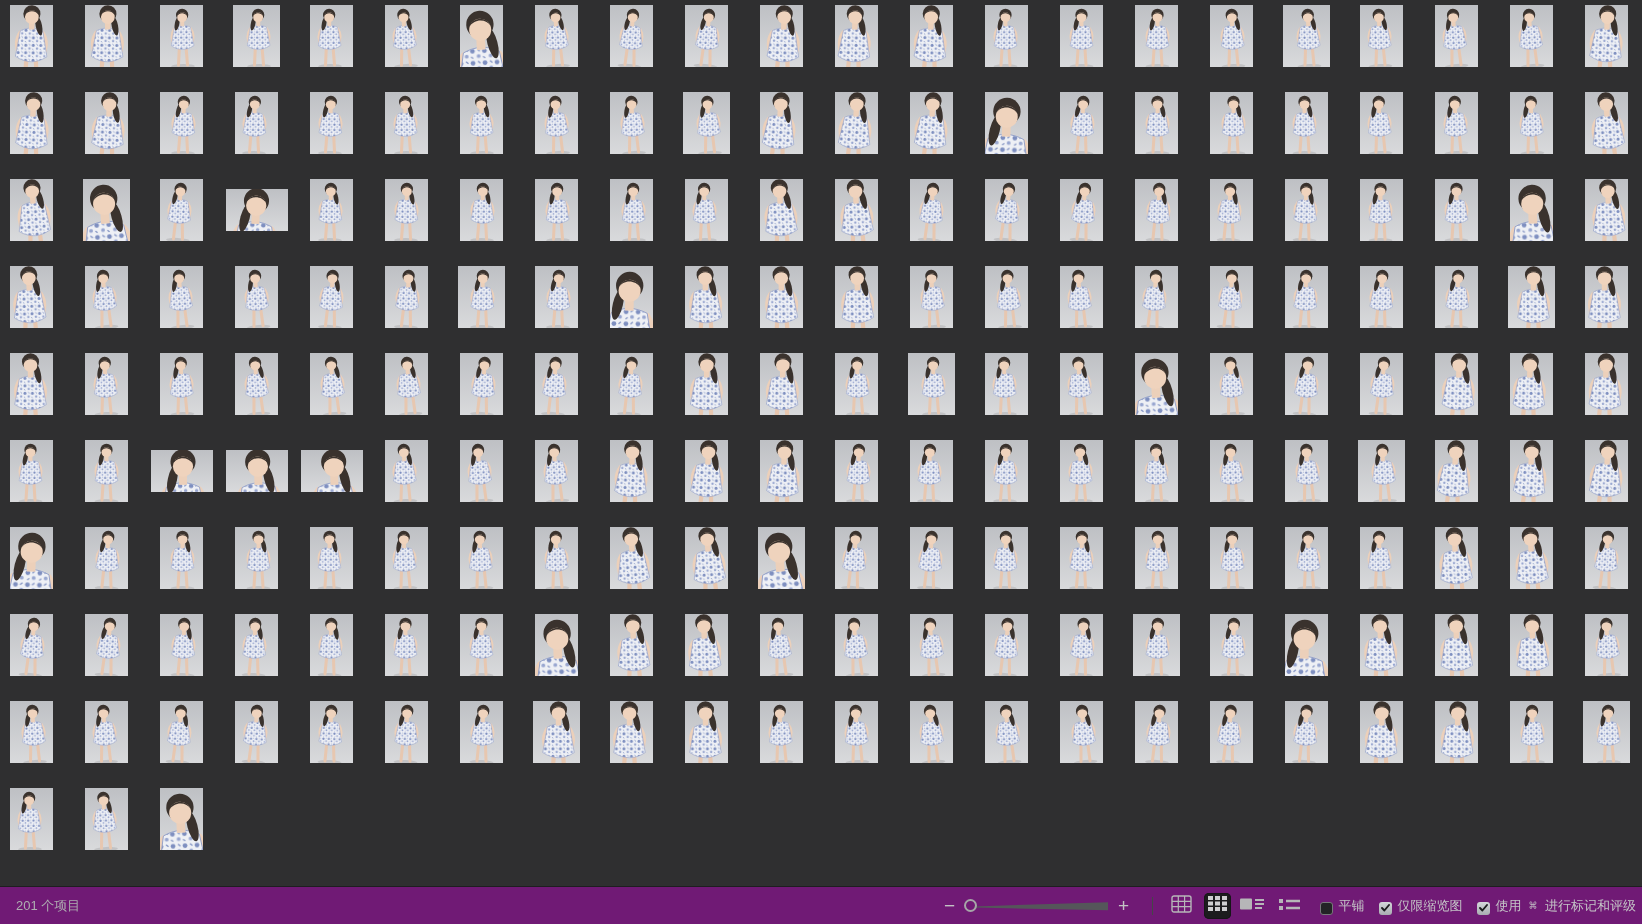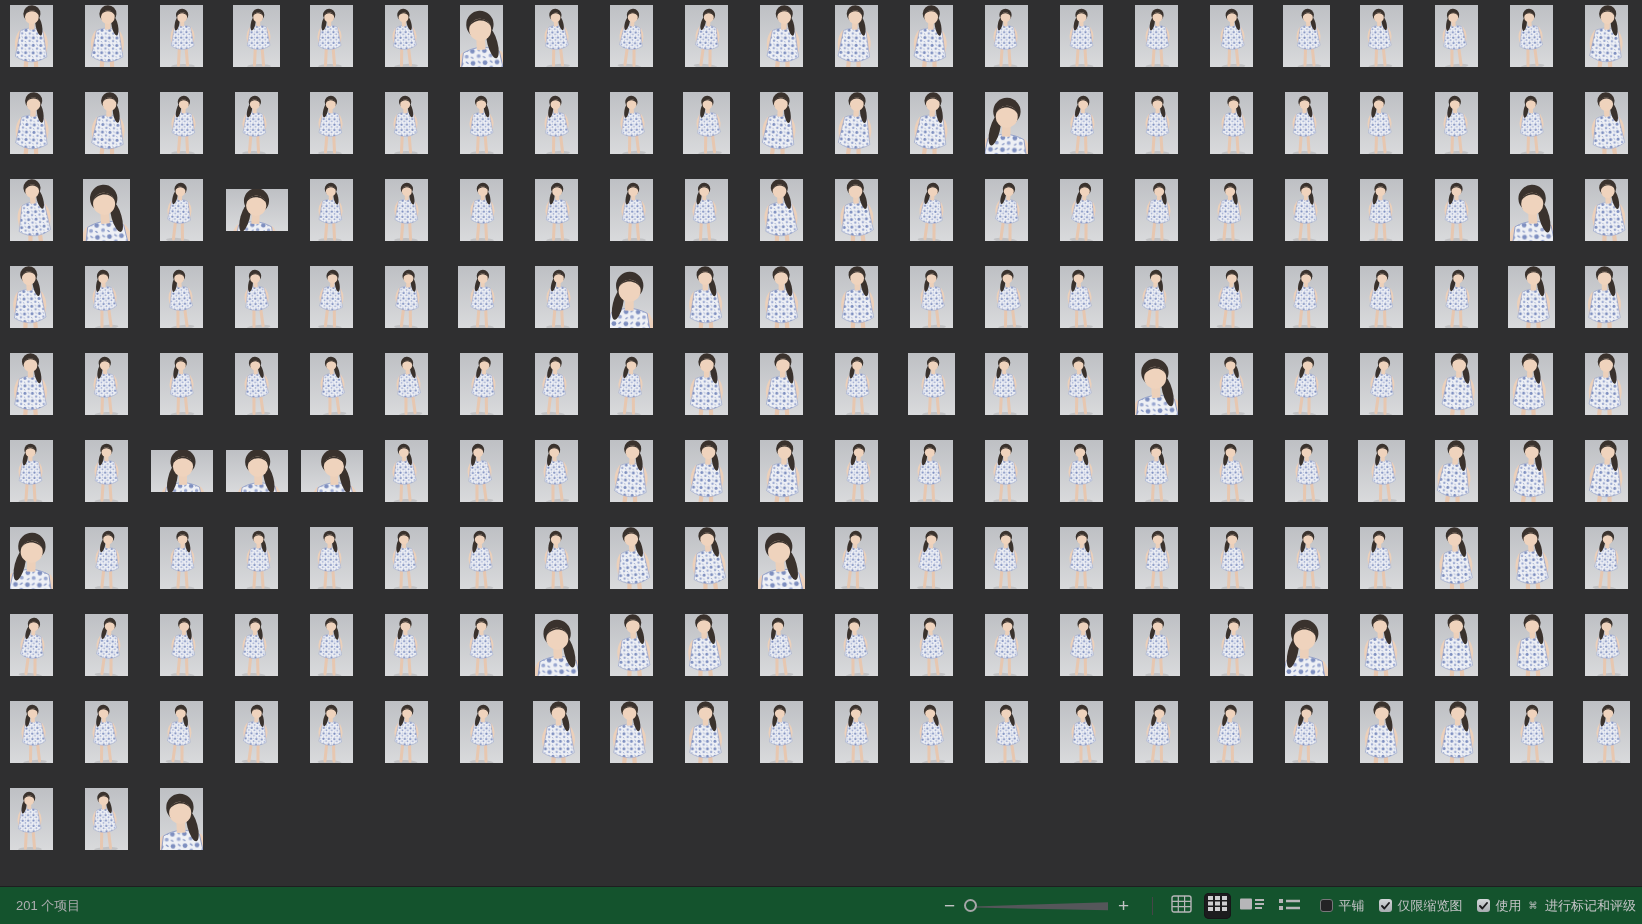--- a/index.html
+++ b/index.html
@@ -21,21 +21,21 @@
     margin-left:-6px;
     margin-top:-8px;
   }
   .cell {
     display:flex; align-items:center; justify-content:center;
   }
   .cell svg { display:block; }
   
   .status-bar {
     position:absolute; left:0; right:0; bottom:0; height:38px;
-    background:#14532d;
+    background:#701a75;
     border-top:1px solid #1e1e20;
     color:#b3b3b6;
     margin-top:13px;
   }
   .items-count {
     position:absolute; left:16px; top:0; bottom:0;
     display:flex; align-items:center;
     font-size:13px; color:#aeaeb1;
   }
   .bar-right {
@@ -54,21 +54,21 @@
     border:2px solid #a6a6a8; background:transparent;
   }
   .divider { width:1px; height:18px; background:#454548; margin:0 14px 0 20px; }
   .icon-btn {
     display:flex; align-items:center; justify-content:center;
     height:26px; border-radius:5px; padding:0 4px;
   }
   .icon-btn.active { background:#1c1c1e; box-shadow:inset 0 0 0 1px #161618; }
   .mr8 { margin-right:8px; } .mr5 { margin-right:5px; }
   .mr7 { margin-right:7px; } .mr16 { margin-right:16px; }
-  .cb { display:flex; align-items:center; margin-right:14px; }
+  .cb { display:flex; align-items:flex-end; margin-right:14px; }
   .cb:last-child { margin-right:2px;font-family:Liberation Mono, monospace; }
   .cb .box {
     width:13px; height:13px; border-radius:3px; margin-right:6px;
     border:1px solid #77777a; background:#232325;
     display:flex; align-items:center; justify-content:center;
   }
   .cb .box svg { display:none; }
   .cb .box.checked {
     border:none;
     background:linear-gradient(#d4d7da,#a8acb1);

